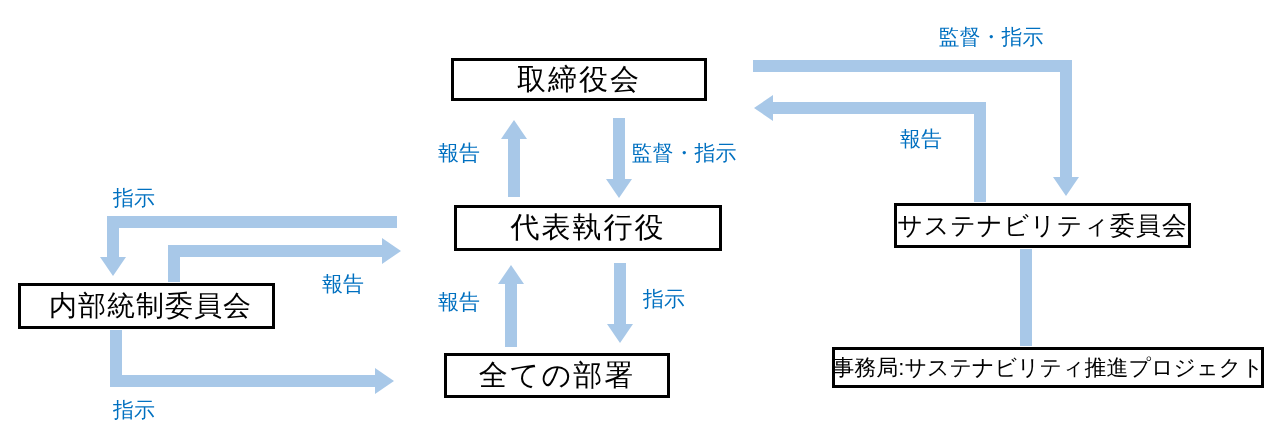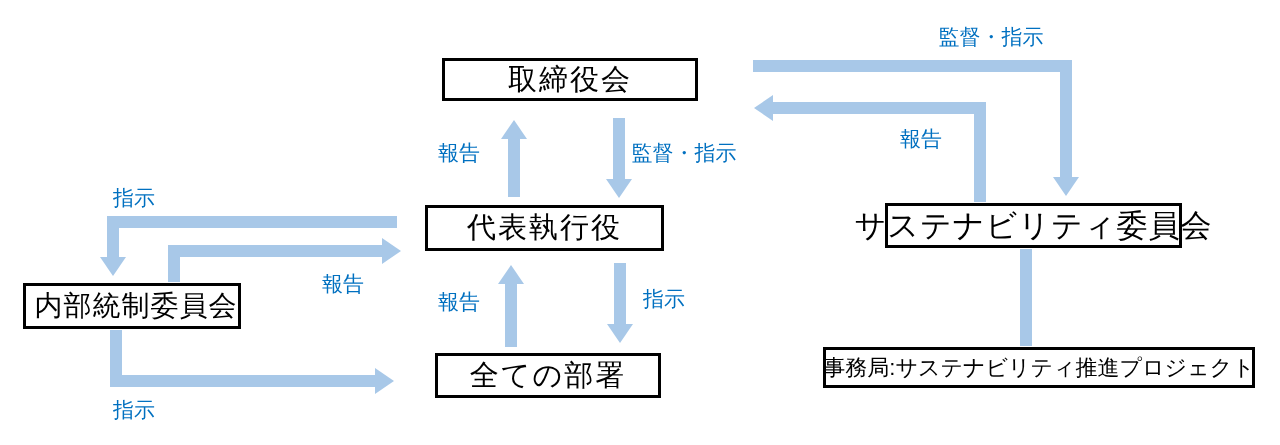--- a/index.html
+++ b/index.html
@@ -21,24 +21,25 @@
   .arrow-line{stroke:var(--arrow);fill:none;stroke-width:12;stroke-linejoin:miter;}
   .arrow-head{fill:var(--arrow);stroke:none;}
   .node{
     position:absolute;
     display:flex;align-items:center;justify-content:center;
     background:var(--box-bg);
     border:3px solid var(--box-border);
     color:#000000;
     white-space:nowrap;
     z-index:2;
+    margin-left:9px;
   }
   .node-main{font-size:29px;letter-spacing:2px;}
   .node-mid{font-size:28px;letter-spacing:1px;}
-  .node-sus{font-size:31px;letter-spacing:1px;}
+  .node-sus{font-size:25px;letter-spacing:1px;}
   .node-sec{font-size:22px;letter-spacing:0px;}
   .edge-label{
     position:absolute;
     transform:translate(-50%,-50%);
     color:var(--label);
     font-size:21px;
     white-space:nowrap;
     z-index:3;
   }
 </style>
@@ -94,25 +95,25 @@
       <polygon class="arrow-head" points="773,95 773,121 754,108"></polygon>
     </g>
 
     <g>
       <line class="arrow-line" x1="1026" y1="249" x2="1026" y2="346"></line>
     </g>
   </svg>
 
   <div class="node node-main" style="left:442px;top:58px;width:256px;height:43px;">取締役会</div>
 
-  <div class="node node-main" style="left:425px;top:205px;width:239px;height:46px;">代表執行役</div>
+  <div class="node node-main" style="left:445px;top:205px;width:268px;height:46px;">代表執行役</div>
 
   <div class="node node-main" style="left:435px;top:353px;width:226px;height:45px;">全ての部署</div>
 
-  <div class="node node-mid" style="left:23px;top:283px;width:218px;height:46px;padding-left:8px;">内部統制委員会</div>
+  <div class="node node-mid" style="left:9px;top:283px;width:257px;height:46px;padding-left:8px;">内部統制委員会</div>
 
   <div class="node node-sus" style="left:885px;top:203px;width:297px;height:45px;">サステナビリティ委員会</div>
 
   <div class="node node-sec" style="left:823px;top:347px;width:432px;height:41px;">事務局:サステナビリティ推進プロジェクト</div>
 
   <div class="edge-label" style="left:459px;top:153px;">報告</div>
 
   <div class="edge-label" style="left:684px;top:153px;">監督・指示</div>
 
   <div class="edge-label" style="left:459px;top:302px;">報告</div>

